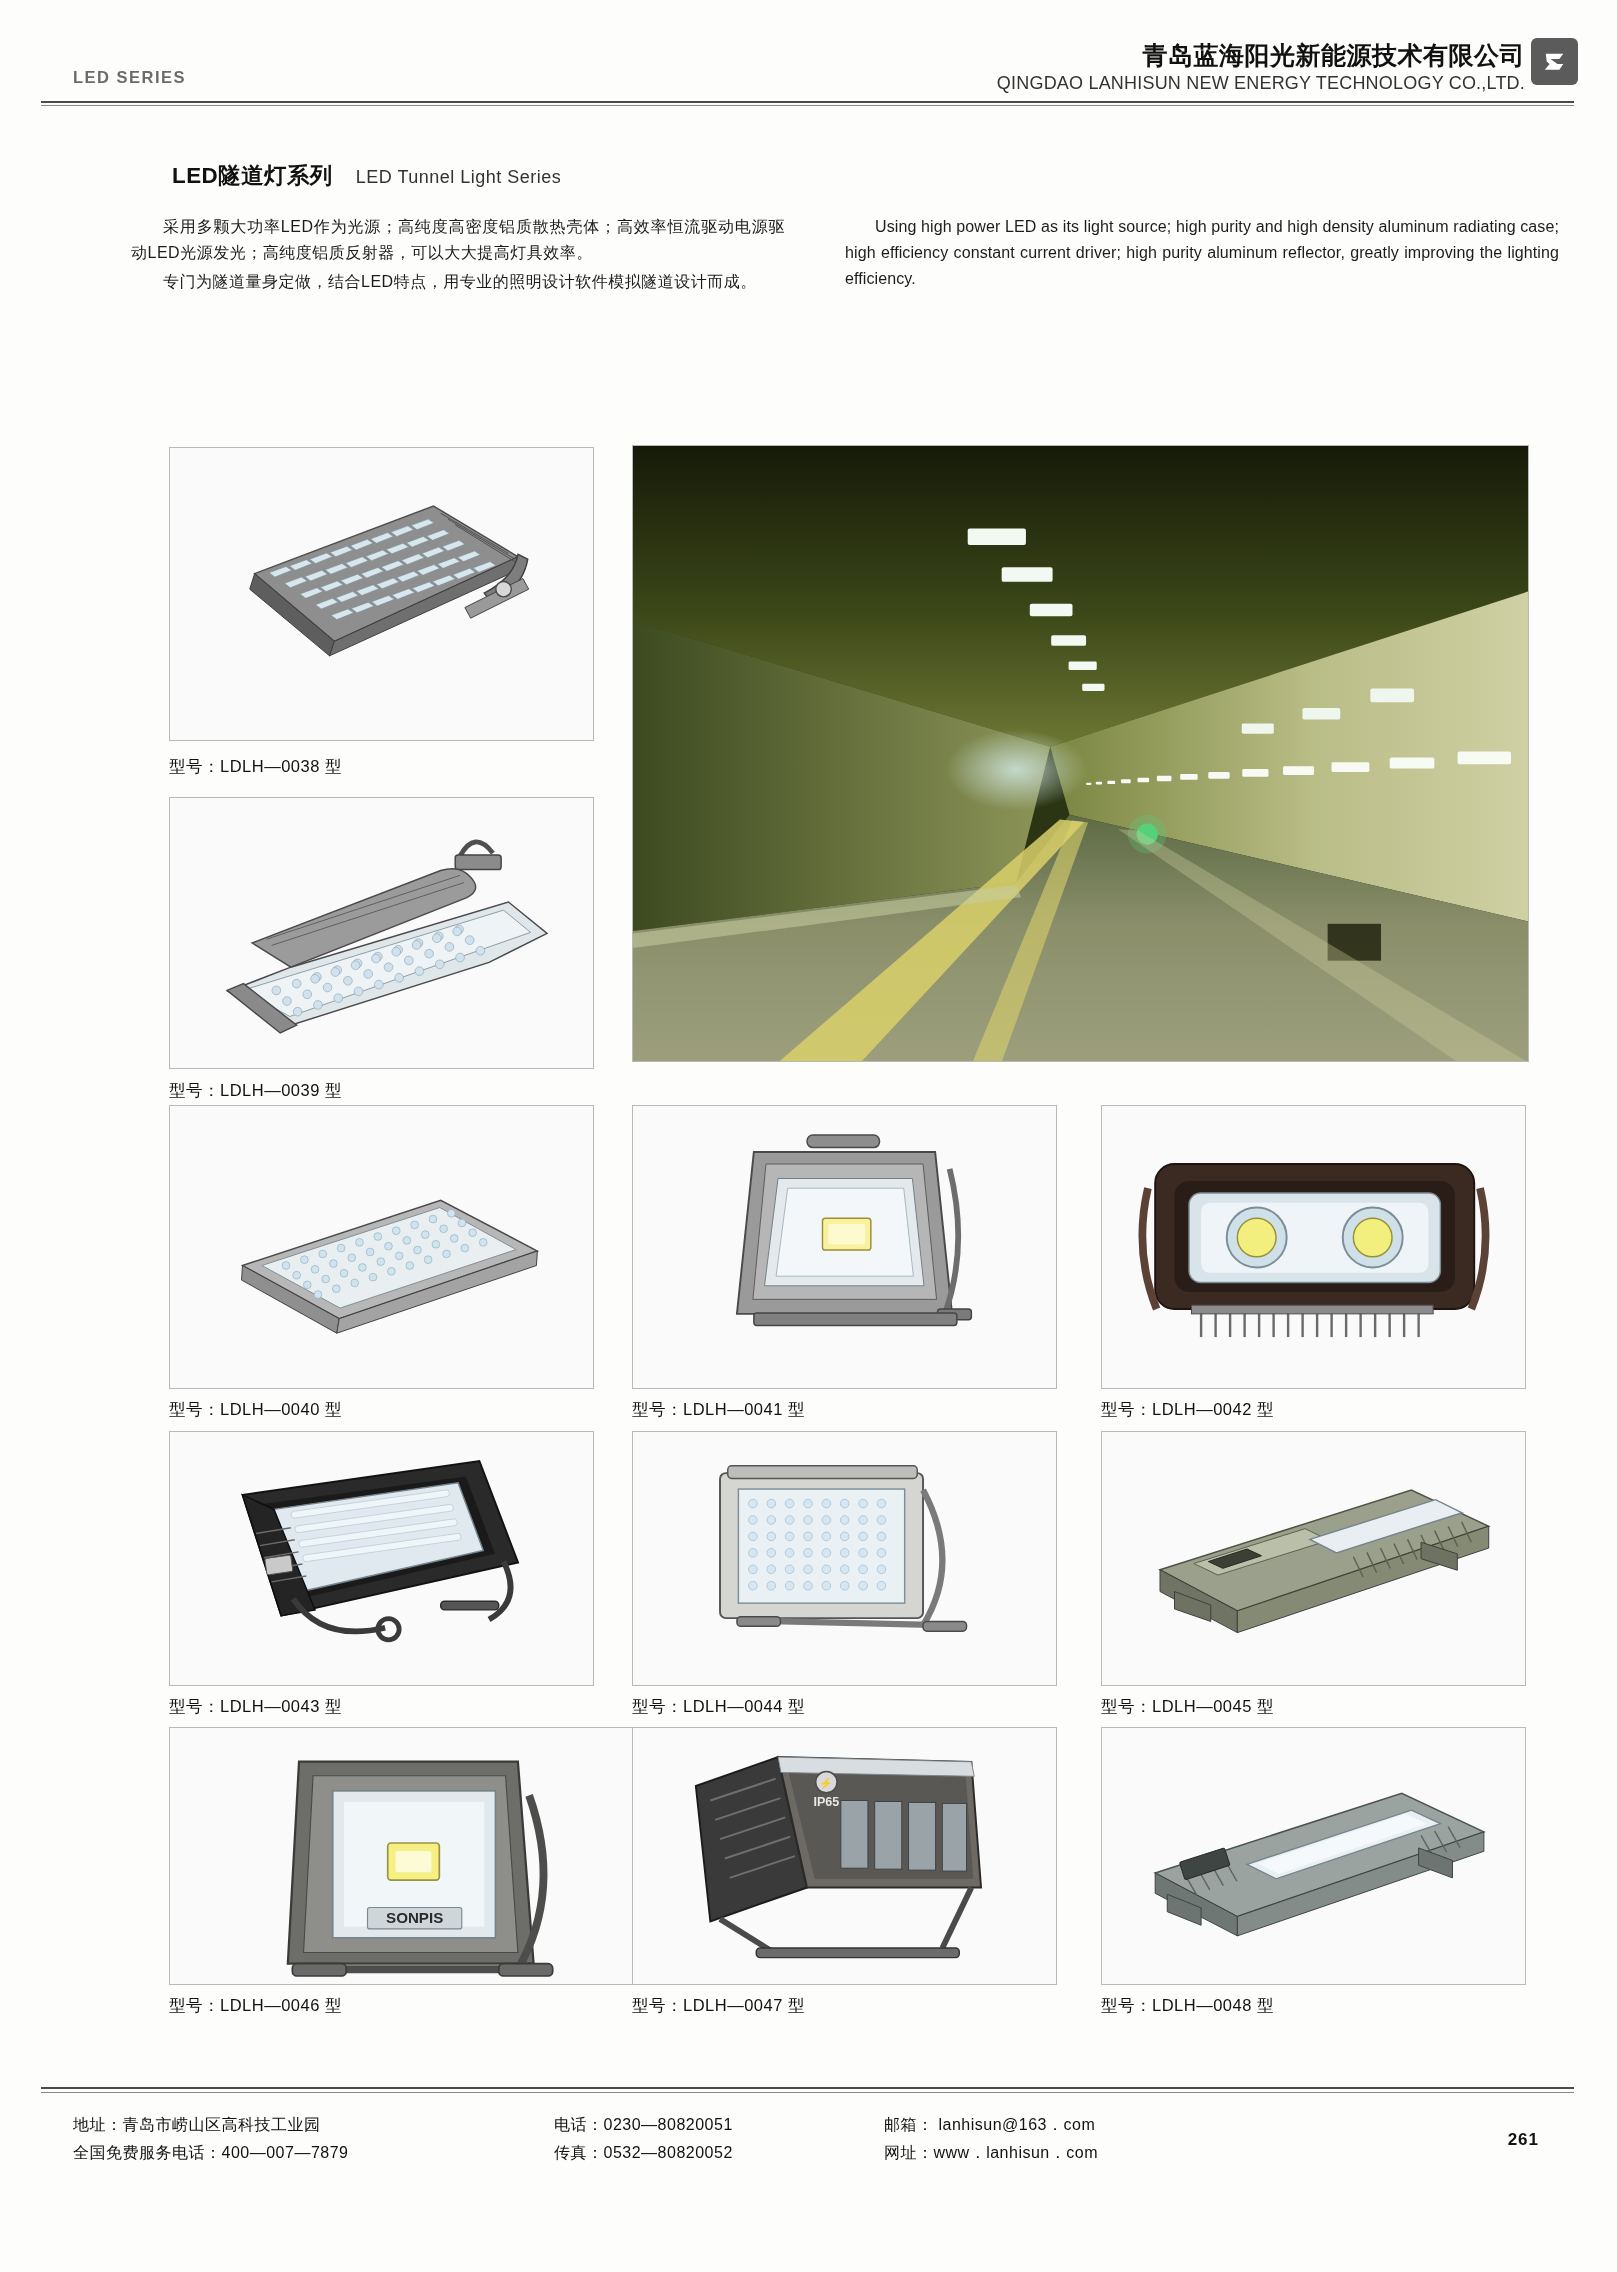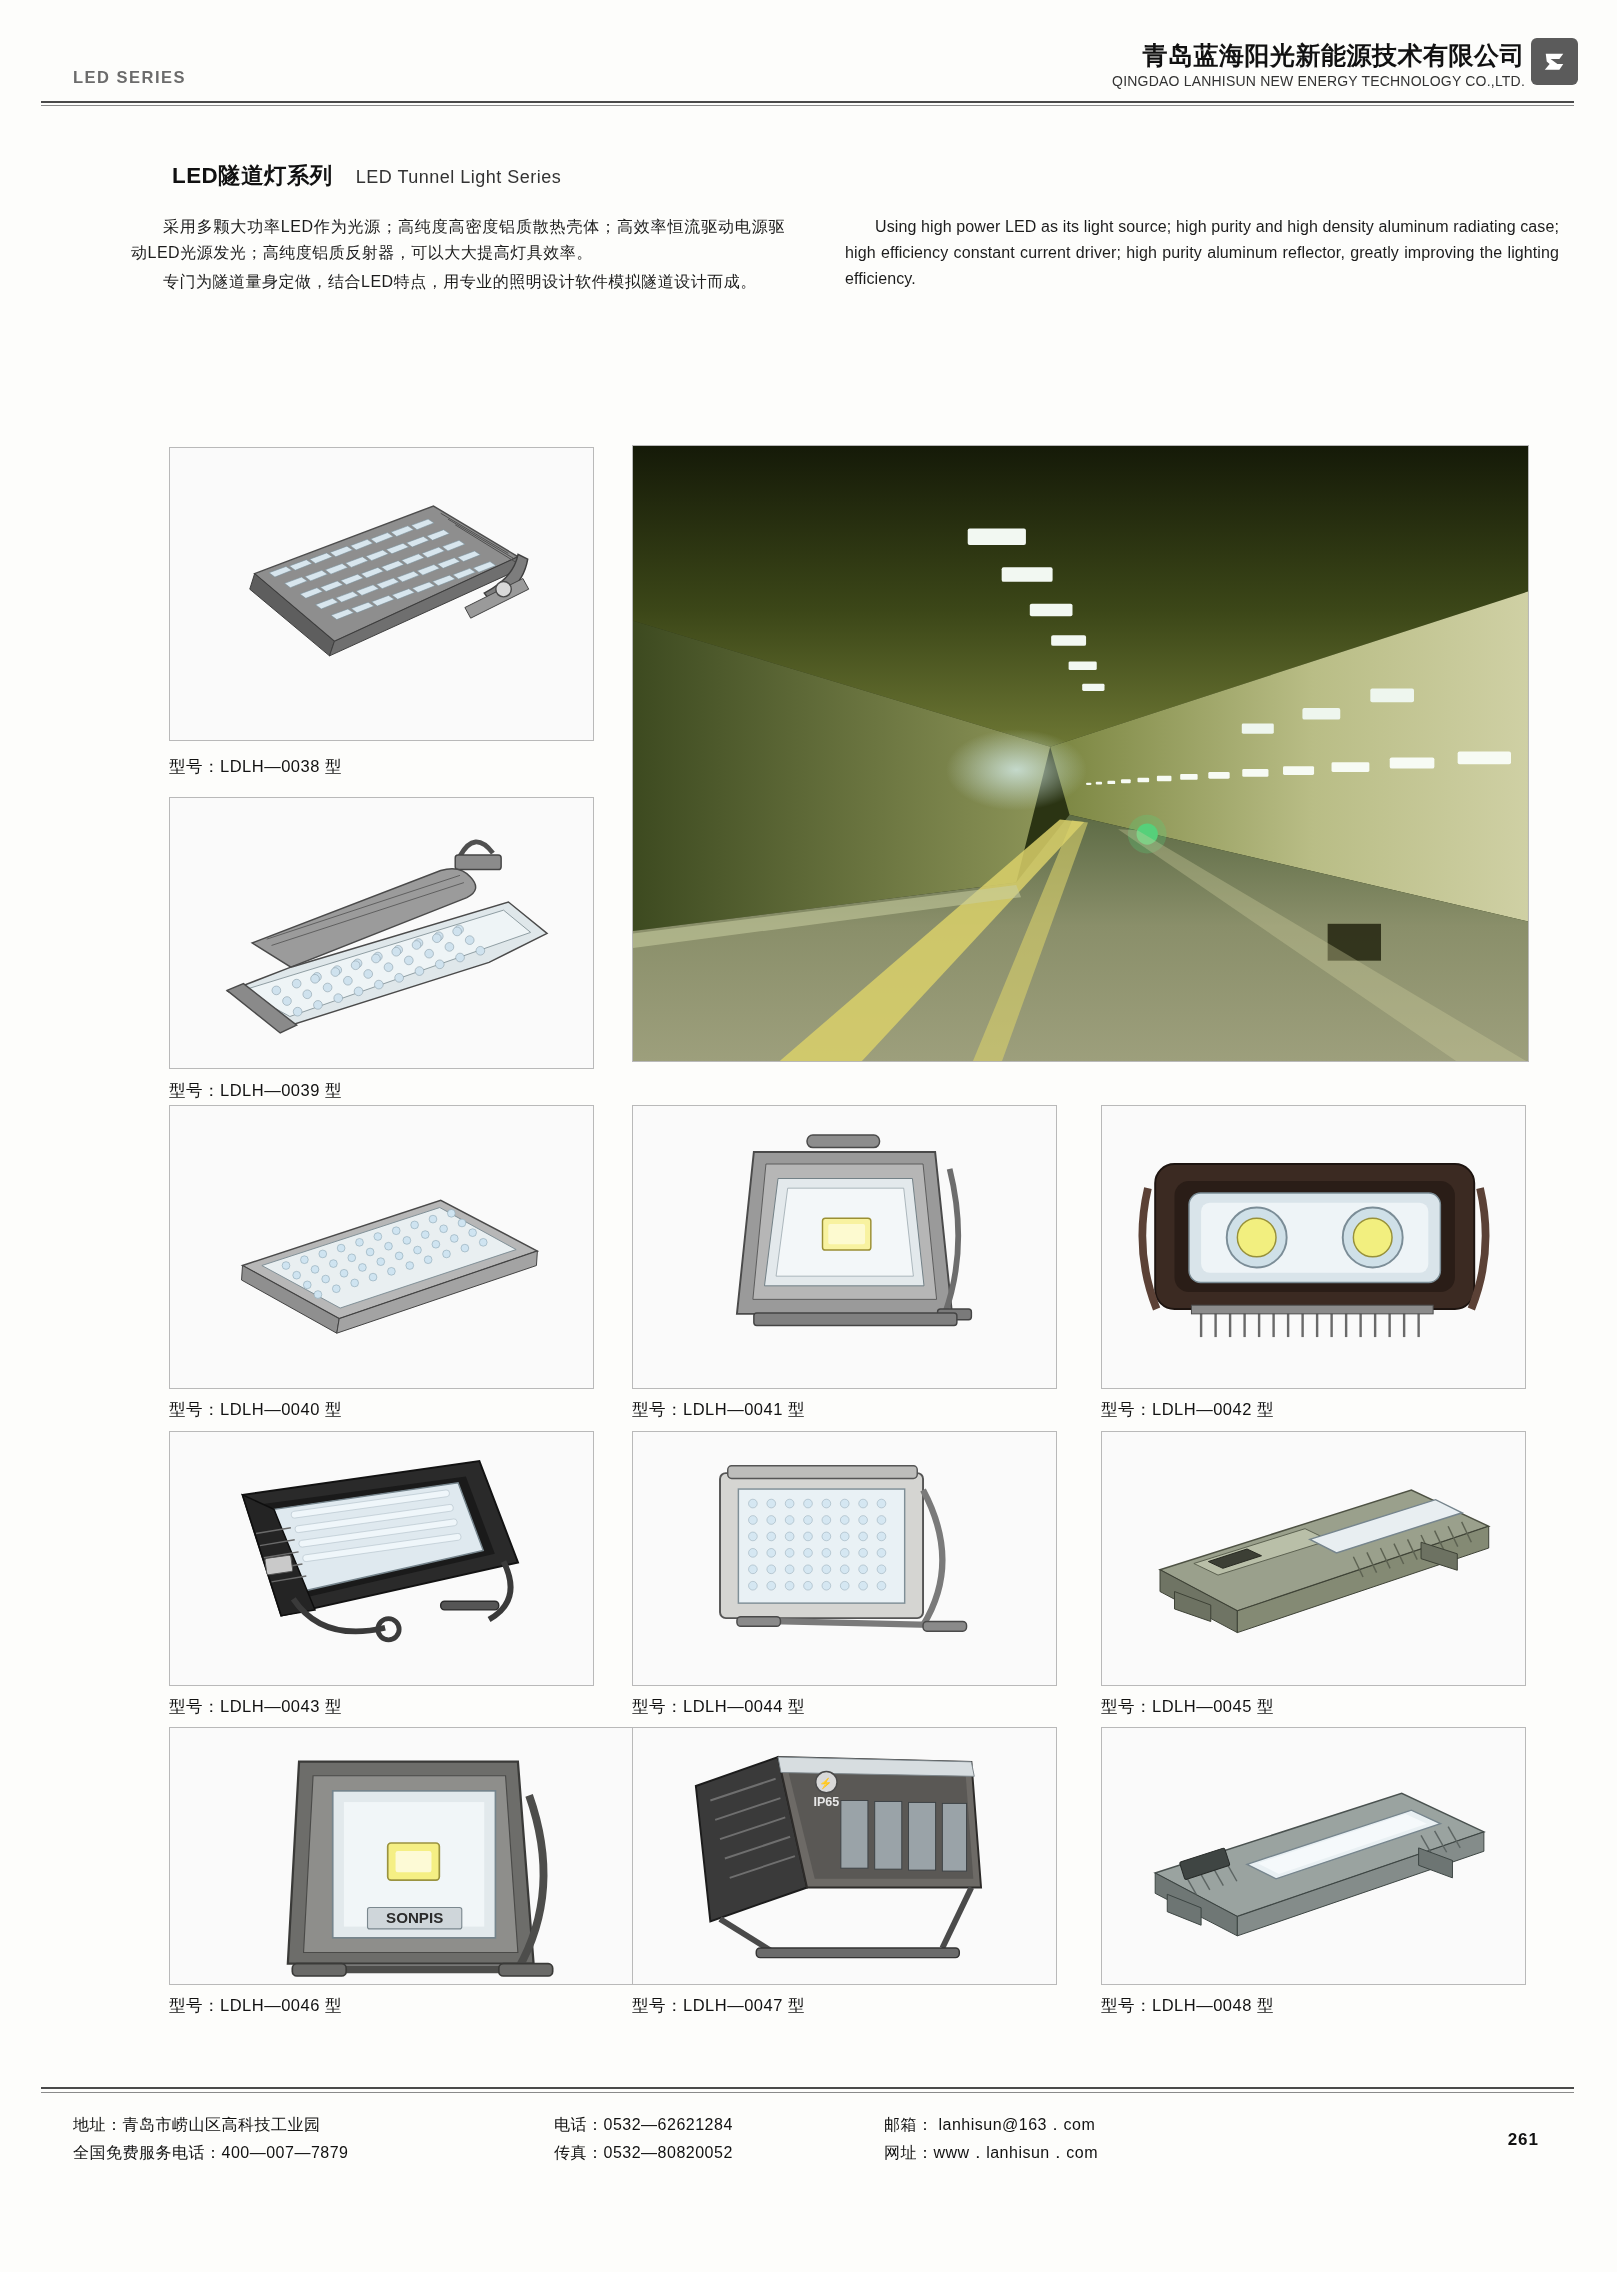--- a/index.html
+++ b/index.html
@@ -44,21 +44,21 @@
     text-align: right;
   }
   .company-cn {
     font-size: 25px;
     font-weight: bold;
     color: #111;
     letter-spacing: 0.5px;
     line-height: 1.15;
   }
   .company-en {
-    font-size: 14px;
+    font-size: 18px;
     color: #333;
     letter-spacing: 0.2px;
     margin-top: 2.9px;
   }
   .logo-badge {
     position: absolute;
     right: 39px;
     top: 38px;
     width: 47px;
     height: 47px;
@@ -811,21 +811,21 @@
 
   <div class="footer-rule r1"></div>
   <div class="footer-rule r2"></div>
 
   <div class="footer">
     <div class="f-col c1">
       <div>地址：青岛市崂山区高科技工业园</div>
       <div>全国免费服务电话：400—007—7879</div>
     </div>
     <div class="f-col c2">
-      <div>电话：0532—62621284</div>
+      <div>电话：0230—80820051</div>
       <div>传真：0532—80820052</div>
     </div>
     <div class="f-col c3">
       <div>邮箱： lanhisun@163．com</div>
       <div>网址：www．lanhisun．com</div>
     </div>
     <div class="page-num">261</div>
   </div>
 
 </div>

